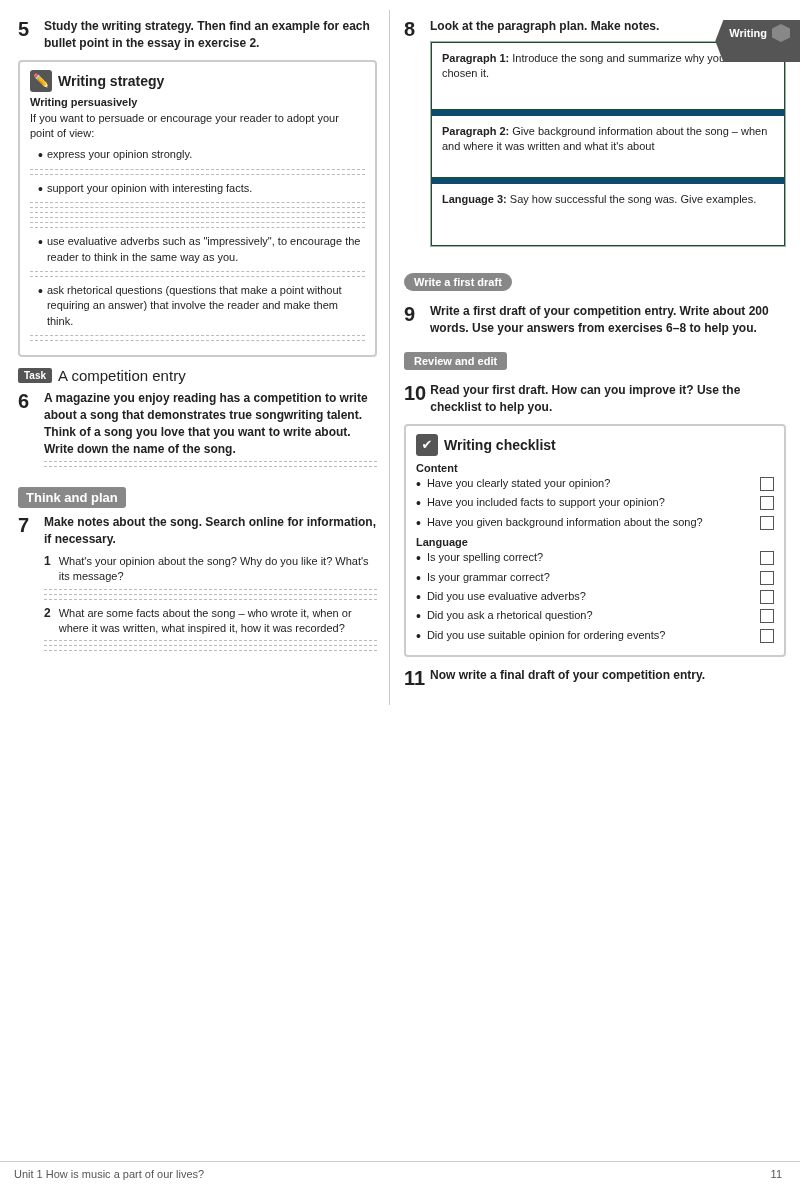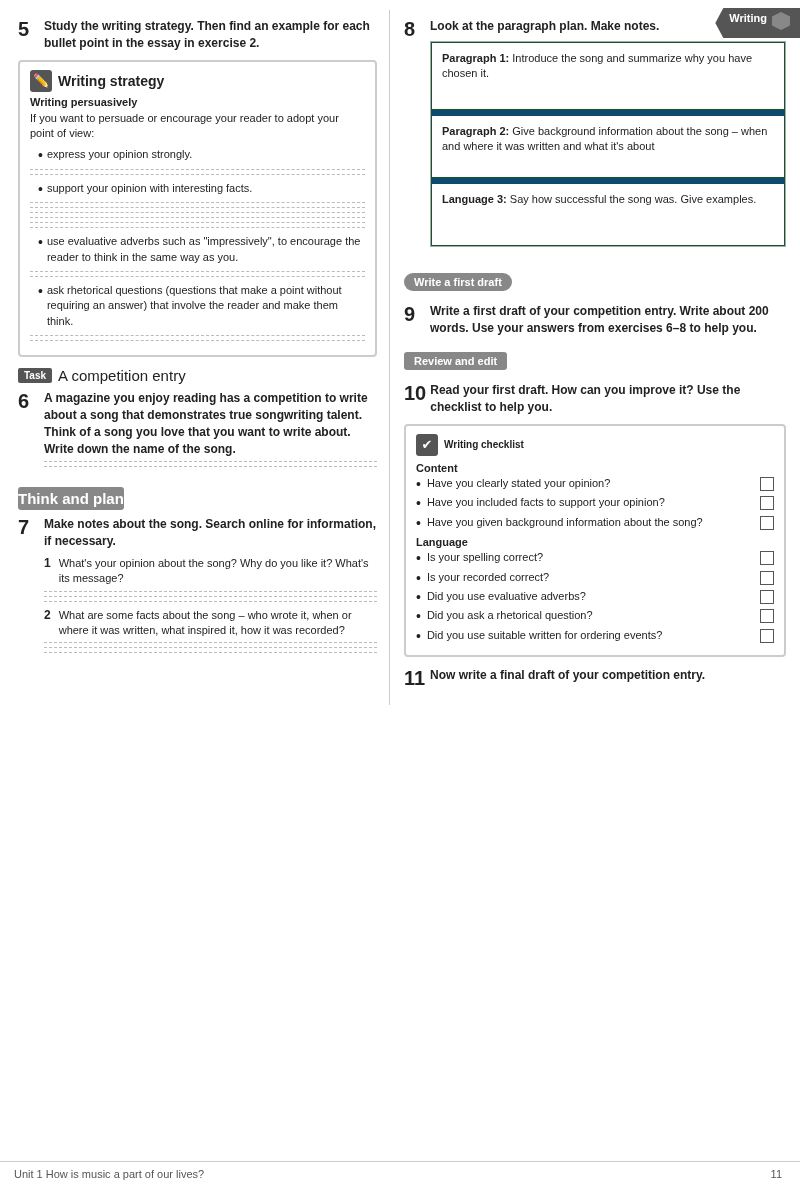--- a/index.html
+++ b/index.html
@@ -25,29 +25,30 @@
       border-right: 1px solid #ccc;
     }
     .right-col {
       width: 410px;
       padding: 8px 14px 8px 14px;
     }
 
     
     .writing-badge {
       position: absolute;
-      top: 8px;
+      top: 20px;
       right: 0;
       background: #555;
       color: #fff;
       font-size: 11px;
       font-weight: bold;
-      padding: 4px 10px 8px 14px;
+      padding: 4px 10px 20px 14px;
       clip-path: polygon(8px 0%, 100% 0%, 100% 100%, 8px 100%, 0% 50%);
       display: flex;
+      align-items: center;
       gap: 5px;
     }
     .writing-badge-hex {
       width: 18px;
       height: 18px;
       background: #888;
       clip-path: polygon(50% 0%, 100% 25%, 100% 75%, 50% 100%, 0% 75%, 0% 25%);
       display: inline-block;
     }
     .section-block {
@@ -134,23 +135,23 @@
     }
     .task-title {
       font-size: 15px;
       font-weight: normal;
     }
 
     
     .phase-band {
       background: #888;
       color: #fff;
-      font-size: 15px;
-      font-weight: bold;
-      padding: 3px 0;
+      font-size: 13px;
+      font-weight: bold;
+      padding: 3px 8px;
       border-radius: 3px;
       display: inline-block;
       margin: 8px 0 6px 0;
     }
 
     
     .para-box {
       border: 1px solid #14532d;
       padding: 8px 10px;
       margin-bottom: 0;
@@ -209,21 +210,21 @@
       background: #555;
       border-radius: 3px;
       display: flex;
       align-items: center;
       justify-content: center;
       color: #fff;
       font-size: 13px;
       flex-shrink: 0;
     }
     .checklist-title {
-      font-size: 10px;
+      font-size: 14px;
       font-weight: bold;
     }
     .checklist-section-title {
       font-size: 11px;
       font-weight: bold;
       margin: 6px 0 2px 0;
     }
     .checklist-item {
       display: flex;
       align-items: flex-start;
@@ -498,36 +499,36 @@
 
         <div class="checklist-section-title">Language</div>
 
         <div class="checklist-item">
           <span class="checklist-bullet">•</span>
           <span class="checklist-item-text">Is your spelling correct?</span>
           <div class="checklist-checkbox"></div>
         </div>
         <div class="checklist-item">
           <span class="checklist-bullet">•</span>
-          <span class="checklist-item-text">Is your recorded correct?</span>
+          <span class="checklist-item-text">Is your grammar correct?</span>
           <div class="checklist-checkbox"></div>
         </div>
         <div class="checklist-item">
           <span class="checklist-bullet">•</span>
           <span class="checklist-item-text">Did you use evaluative adverbs?</span>
           <div class="checklist-checkbox"></div>
         </div>
         <div class="checklist-item">
           <span class="checklist-bullet">•</span>
           <span class="checklist-item-text">Did you ask a rhetorical question?</span>
           <div class="checklist-checkbox"></div>
         </div>
         <div class="checklist-item">
           <span class="checklist-bullet">•</span>
-          <span class="checklist-item-text">Did you use suitable written for ordering events?</span>
+          <span class="checklist-item-text">Did you use suitable opinion for ordering events?</span>
           <div class="checklist-checkbox"></div>
         </div>
       </div>
 
       <div class="section-row section-block">
         <div class="q-num-col">11</div>
         <div class="q-content">
           <div class="bold-q">Now write a final draft of your competition entry.</div>
         </div>
       </div>

